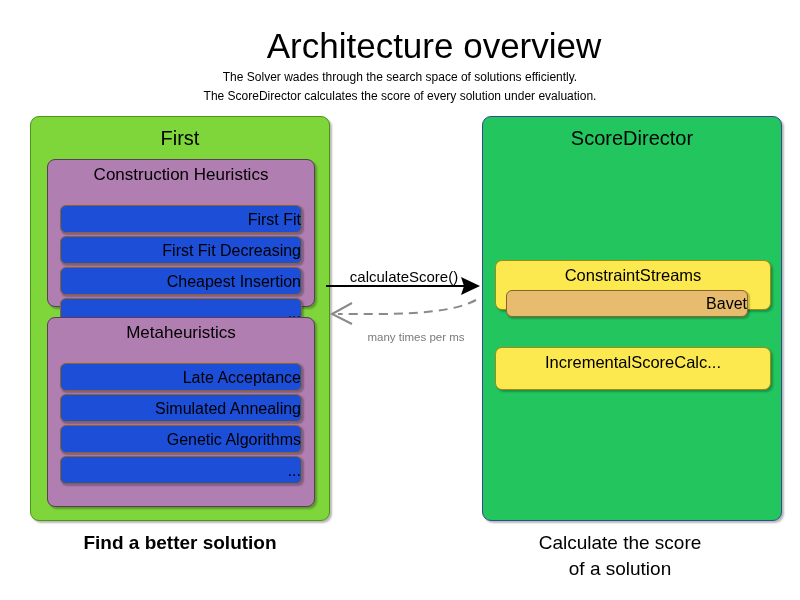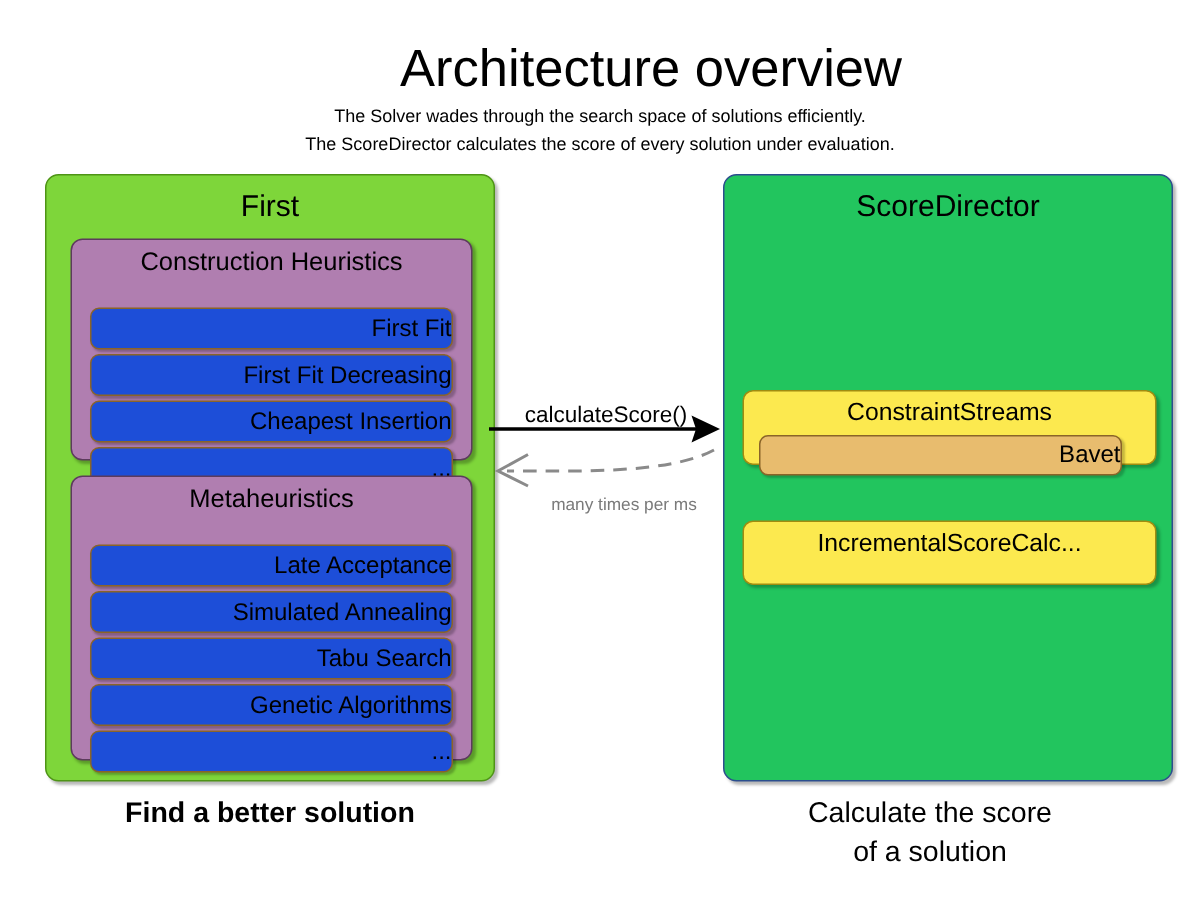--- a/index.html
+++ b/index.html
@@ -183,21 +183,20 @@
       <div class="item">First Fit</div>
       <div class="item">First Fit Decreasing</div>
       <div class="item">Cheapest Insertion</div>
       <div class="item">...</div>
     </div>
 
     <div class="group-box" style="top:200px; height:190px;">
       <div class="group-label">Metaheuristics</div>
       <div class="item">Late Acceptance</div>
       <div class="item">Simulated Annealing</div>
-      <div class="item">Tabu Search</div>
       <div class="item">Genetic Algorithms</div>
       <div class="item">...</div>
     </div>
   </div>
 
   <div class="panel" id="scoredirector-panel">
     <div class="panel-title">ScoreDirector</div>
 
 
     <div class="yellow-box" style="top:143px; height:50px;">

